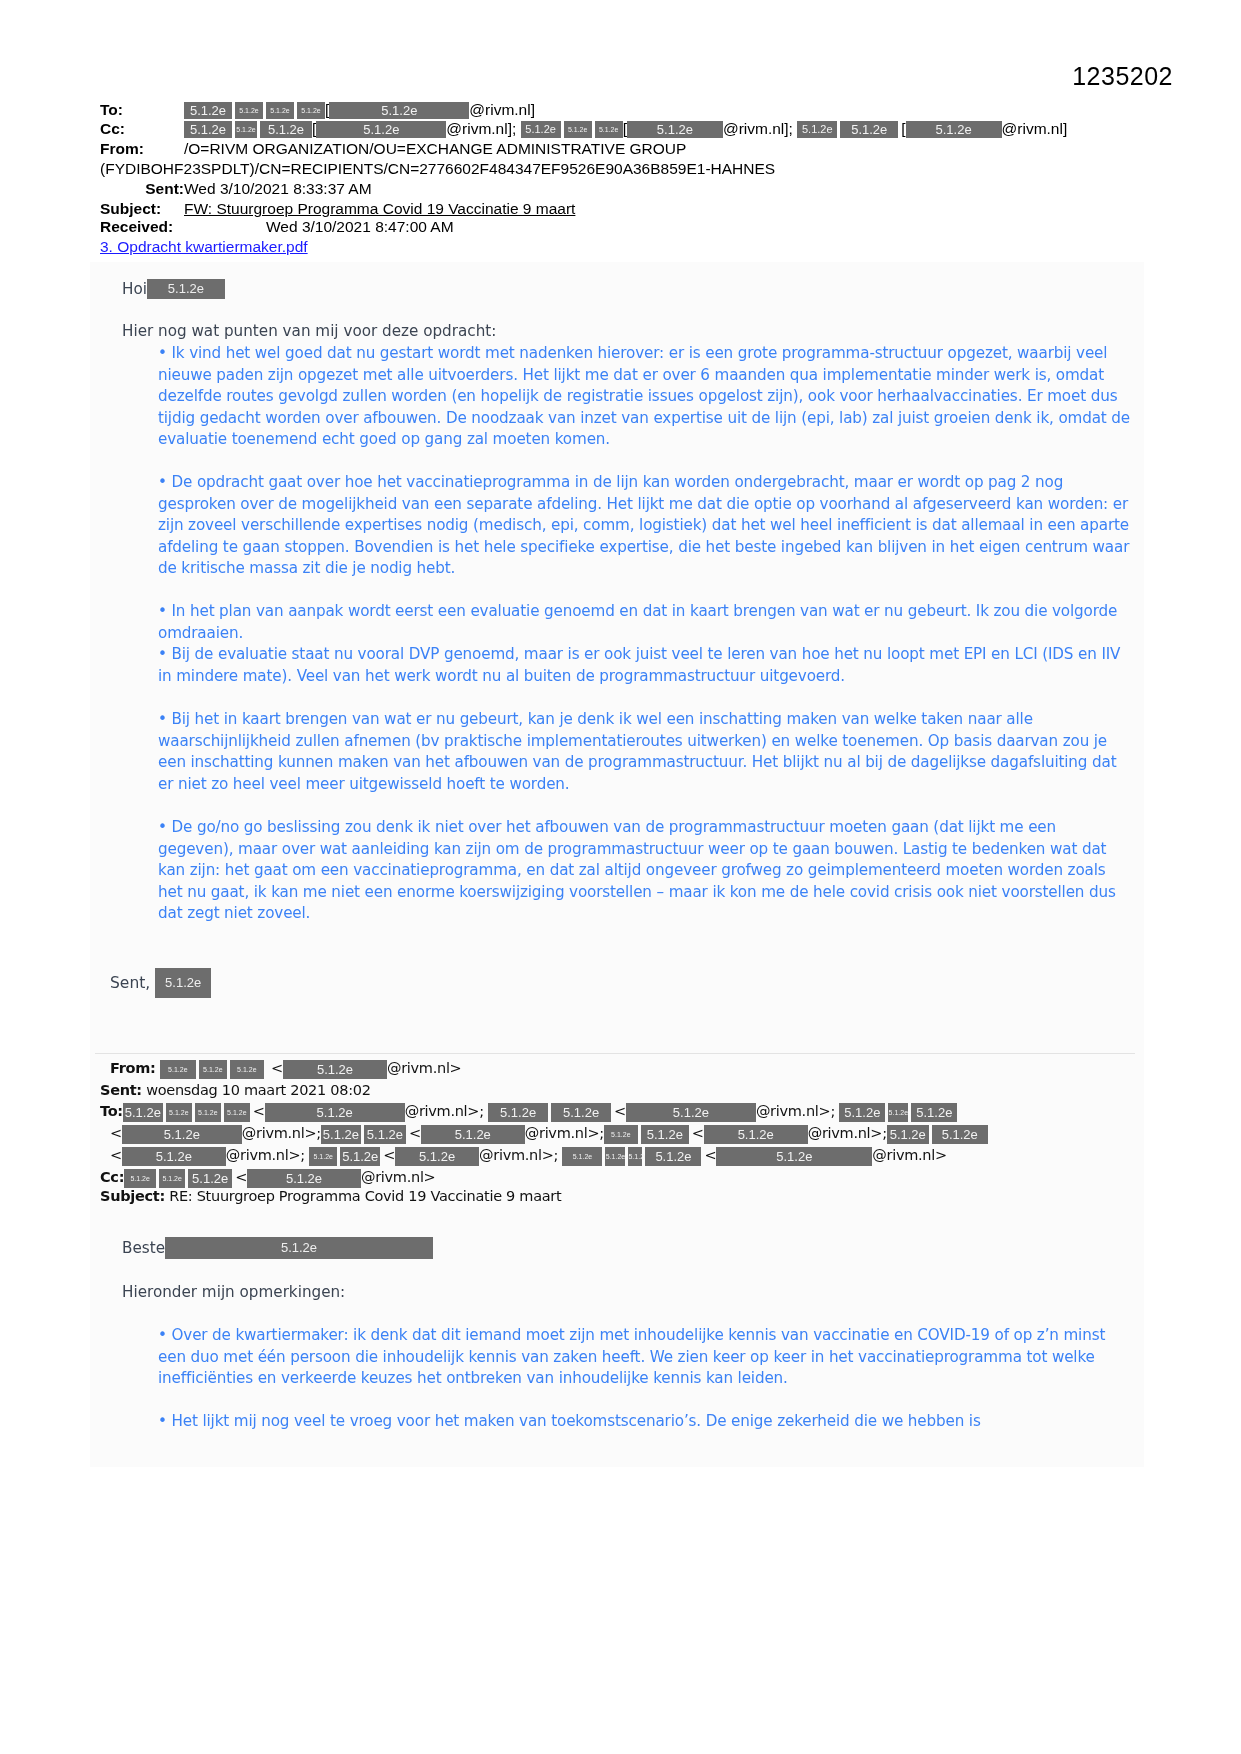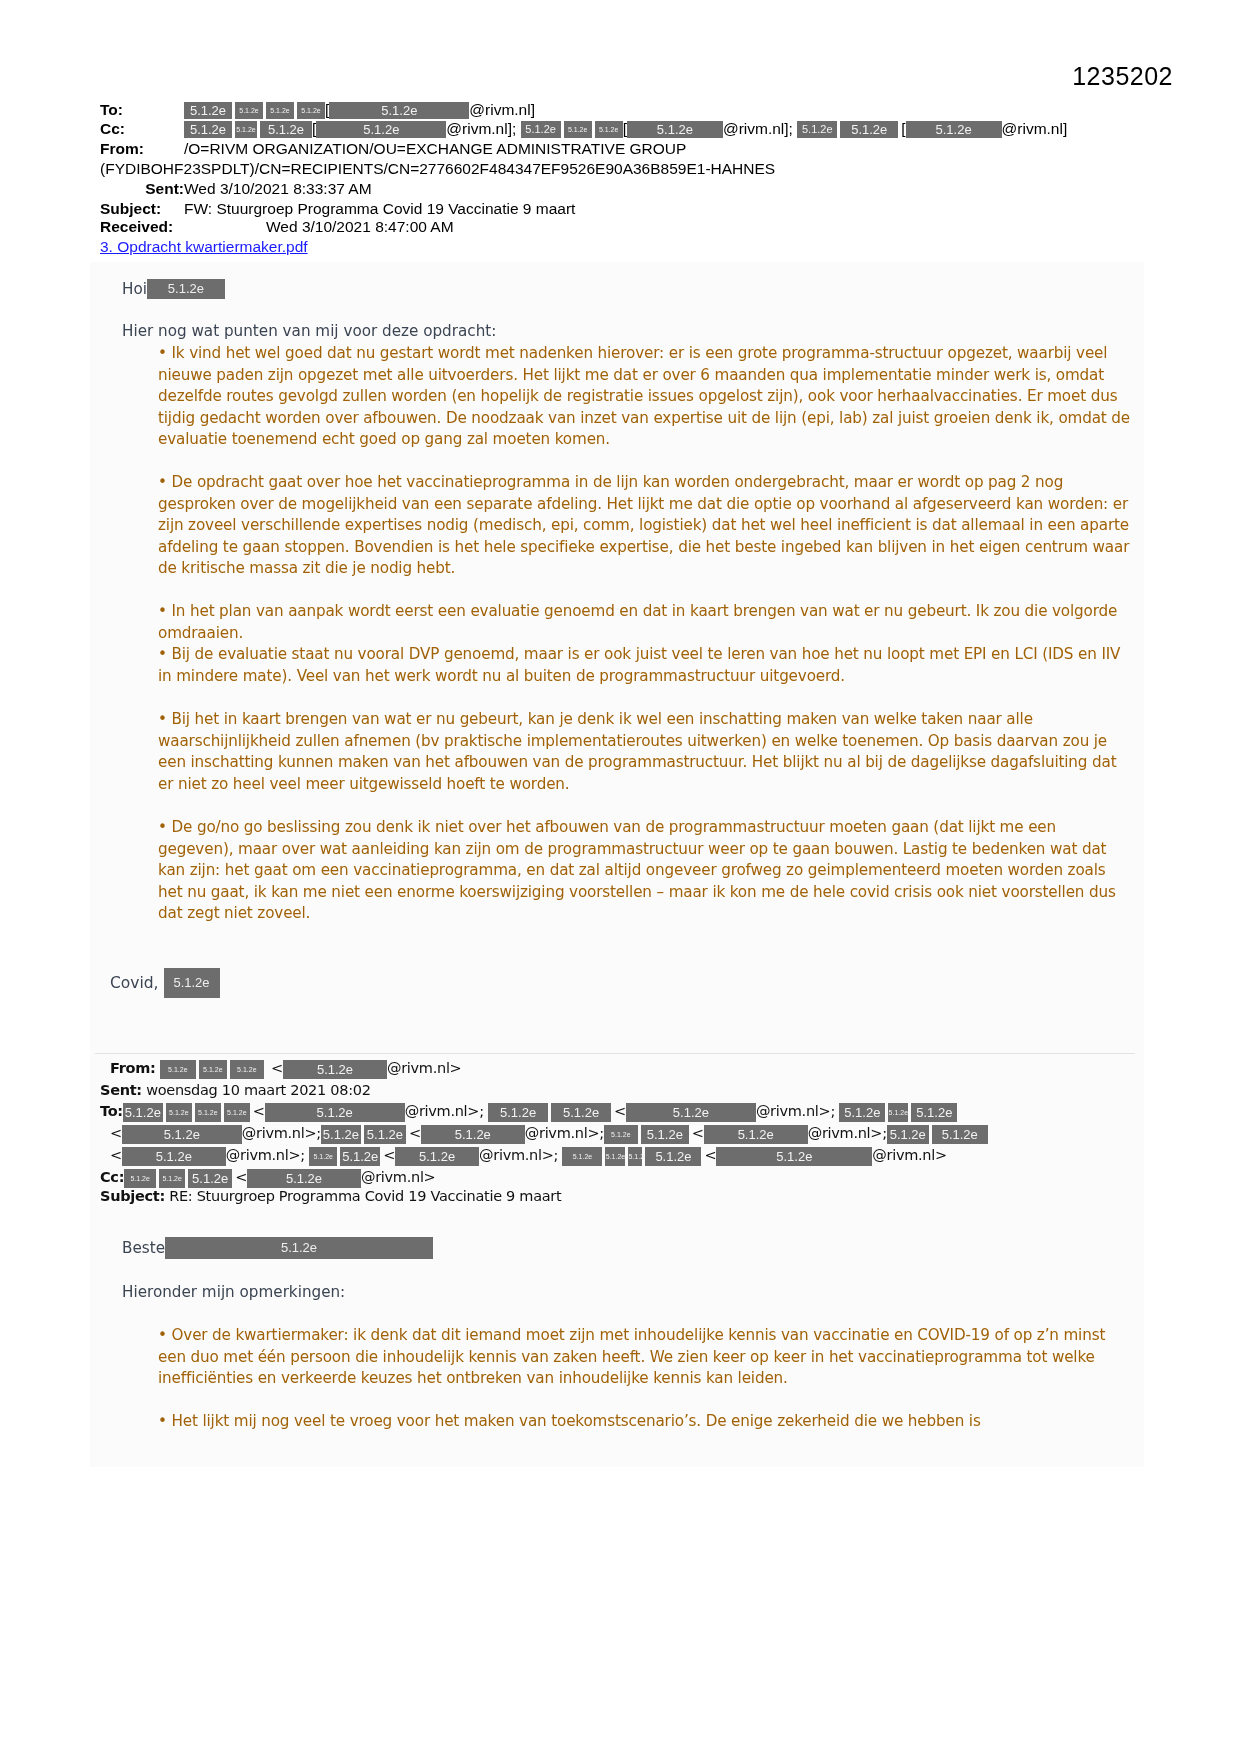--- a/index.html
+++ b/index.html
@@ -7,21 +7,21 @@
   .docnum { position:absolute; right:68px; top:62px; font-size:25px; letter-spacing:0.5px; }
   .hdr { position:absolute; left:100px; font-size:15.5px; line-height:20px; white-space:nowrap; }
   .hdr b { font-weight:bold; display:inline-block; }
   .r { display:inline-block; background:#6d6d6d; color:#f2f2f2; text-align:center; font-size:13px; line-height:17px; height:17px; vertical-align:middle; margin-right:3px; }
   .r.s { font-size:7px; }
   .r.m { font-size:11px; }
   .br { display:inline-block; color:#000; }
   .link { position:absolute; left:100px; top:238px; font-size:15.5px; color:#1a1aff; text-decoration:underline; }
   .block { position:absolute; left:90px; top:262px; width:1054px; height:1205px; background:#fbfbfb; }
   .body1 { position:absolute; left:122px; font-family:"DejaVu Sans", sans-serif; font-size:15.2px; color:#3b4452; }
-  .para { position:absolute; left:158px; width:975px; font-family:"DejaVu Sans", sans-serif; font-size:15.2px; line-height:21.5px; color:#a16207; letter-spacing:-0.15px; }
+  .para { position:absolute; left:158px; width:975px; font-family:"DejaVu Sans", sans-serif; font-size:15.2px; line-height:21.5px; color:#3b82f6; letter-spacing:-0.15px; }
   .greet { position:absolute; left:110px; font-family:"DejaVu Sans", sans-serif; font-size:15.5px; color:#3b4452; }
   .rb { display:inline-block; background:#6d6d6d; color:#eee; font-family:"Liberation Sans", sans-serif; font-size:13px; text-align:center; height:22px; line-height:22px; vertical-align:middle; }
   .sep { position:absolute; left:95px; top:1053px; width:1040px; height:1px; background:#e3e3e3; }
   .hdr2 { position:absolute; left:100px; font-family:"DejaVu Sans", sans-serif; font-size:14.5px; line-height:20px; white-space:nowrap; color:#111; letter-spacing:-0.3px; }
   .hdr2 b { font-weight:bold; }
   .hdr2 .r { font-family:"Liberation Sans", sans-serif; letter-spacing:0; height:19px; line-height:19px; }
 </style>
 </head>
 <body>
 
@@ -35,21 +35,21 @@
   <span class="r m" style="width:40px;">5.1.2e</span><span class="r s" style="width:28px;">5.1.2e</span><span class="r s" style="width:28px;margin-right:0;">5.1.2e</span><span class="br">[</span><span class="r" style="width:96px;margin-right:0;">5.1.2e</span><span>@rivm.nl];</span>
   <span class="r m" style="width:40px;">5.1.2e</span><span class="r" style="width:58px;margin-right:3px;">5.1.2e</span><span class="br">[</span><span class="r" style="width:96px;margin-right:0;">5.1.2e</span><span>@rivm.nl]</span>
 </div>
 <div class="hdr" style="top:139px;">
   <b style="width:84px;">From:</b><span>/O=RIVM ORGANIZATION/OU=EXCHANGE ADMINISTRATIVE GROUP</span>
 </div>
 <div class="hdr" style="top:159px;">(FYDIBOHF23SPDLT)/CN=RECIPIENTS/CN=2776602F484347EF9526E90A36B859E1-HAHNES</div>
 <div class="hdr" style="top:179px;text-align:right;">
   <b style="width:84px;">Sent:</b><span>Wed 3/10/2021 8:33:37 AM</span>
 </div>
-<div class="hdr" style="top:199px;">
+<div class="hdr" style="top:199px;text-decoration:underline;">
   <b style="width:84px;">Subject:</b><span>FW: Stuurgroep Programma Covid 19 Vaccinatie 9 maart</span>
 </div>
 <div class="hdr" style="top:217px;">
   <b style="width:166px;">Received:</b><span>Wed 3/10/2021 8:47:00 AM</span>
 </div>
 <a class="link">3. Opdracht kwartiermaker.pdf</a>
 
 <div class="block"></div>
 
 <div class="body1" style="top:279px;">
@@ -57,21 +57,21 @@
 </div>
 <div class="body1" style="top:322px;">Hier nog wat punten van mij voor deze opdracht:</div>
 <div class="para" style="top:343px;">• Ik vind het wel goed dat nu gestart wordt met nadenken hierover: er is een grote programma-structuur opgezet, waarbij veel nieuwe paden zijn opgezet met alle uitvoerders. Het lijkt me dat er over 6 maanden qua implementatie minder werk is, omdat dezelfde routes gevolgd zullen worden (en hopelijk de registratie issues opgelost zijn), ook voor herhaalvaccinaties. Er moet dus tijdig gedacht worden over afbouwen. De noodzaak van inzet van expertise uit de lijn (epi, lab) zal juist groeien denk ik, omdat de evaluatie toenemend echt goed op gang zal moeten komen.</div>
 <div class="para" style="top:472px;">• De opdracht gaat over hoe het vaccinatieprogramma in de lijn kan worden ondergebracht, maar er wordt op pag 2 nog gesproken over de mogelijkheid van een separate afdeling. Het lijkt me dat die optie op voorhand al afgeserveerd kan worden: er zijn zoveel verschillende expertises nodig (medisch, epi, comm, logistiek) dat het wel heel inefficient is dat allemaal in een aparte afdeling te gaan stoppen. Bovendien is het hele specifieke expertise, die het beste ingebed kan blijven in het eigen centrum waar de kritische massa zit die je nodig hebt.</div>
 <div class="para" style="top:601px;">• In het plan van aanpak wordt eerst een evaluatie genoemd en dat in kaart brengen van wat er nu gebeurt. Ik zou die volgorde omdraaien.</div>
 <div class="para" style="top:644px;">• Bij de evaluatie staat nu vooral DVP genoemd, maar is er ook juist veel te leren van hoe het nu loopt met EPI en LCI (IDS en IIV in mindere mate). Veel van het werk wordt nu al buiten de programmastructuur uitgevoerd.</div>
 <div class="para" style="top:709px;">• Bij het in kaart brengen van wat er nu gebeurt, kan je denk ik wel een inschatting maken van welke taken naar alle waarschijnlijkheid zullen afnemen (bv praktische implementatieroutes uitwerken) en welke toenemen. Op basis daarvan zou je een inschatting kunnen maken van het afbouwen van de programmastructuur. Het blijkt nu al bij de dagelijkse dagafsluiting dat er niet zo heel veel meer uitgewisseld hoeft te worden.</div>
 <div class="para" style="top:817px;">• De go/no go beslissing zou denk ik niet over het afbouwen van de programmastructuur moeten gaan (dat lijkt me een gegeven), maar over wat aanleiding kan zijn om de programmastructuur weer op te gaan bouwen. Lastig te bedenken wat dat kan zijn: het gaat om een vaccinatieprogramma, en dat zal altijd ongeveer grofweg zo geimplementeerd moeten worden zoals het nu gaat, ik kan me niet een enorme koerswijziging voorstellen – maar ik kon me de hele covid crisis ook niet voorstellen dus dat zegt niet zoveel.</div>
 
 <div class="greet" style="top:968px;">
-  <span>Covid,</span>
+  <span>Sent,</span>
   <span class="rb" style="width:56px;height:30px;line-height:30px;">5.1.2e</span>
 </div>
 
 <div class="sep"></div>
 
 <div class="hdr2" style="top:1058px;left:110px;">
   <b>From:</b>
   <span class="r s" style="width:36px;">5.1.2e</span><span class="r s" style="width:28px;">5.1.2e</span><span class="r s" style="width:34px;">5.1.2e</span> &lt;<span class="r" style="width:104px;margin-right:0;">5.1.2e</span><span>@rivm.nl&gt;</span>
 </div>
 <div class="hdr2" style="top:1080px;">

